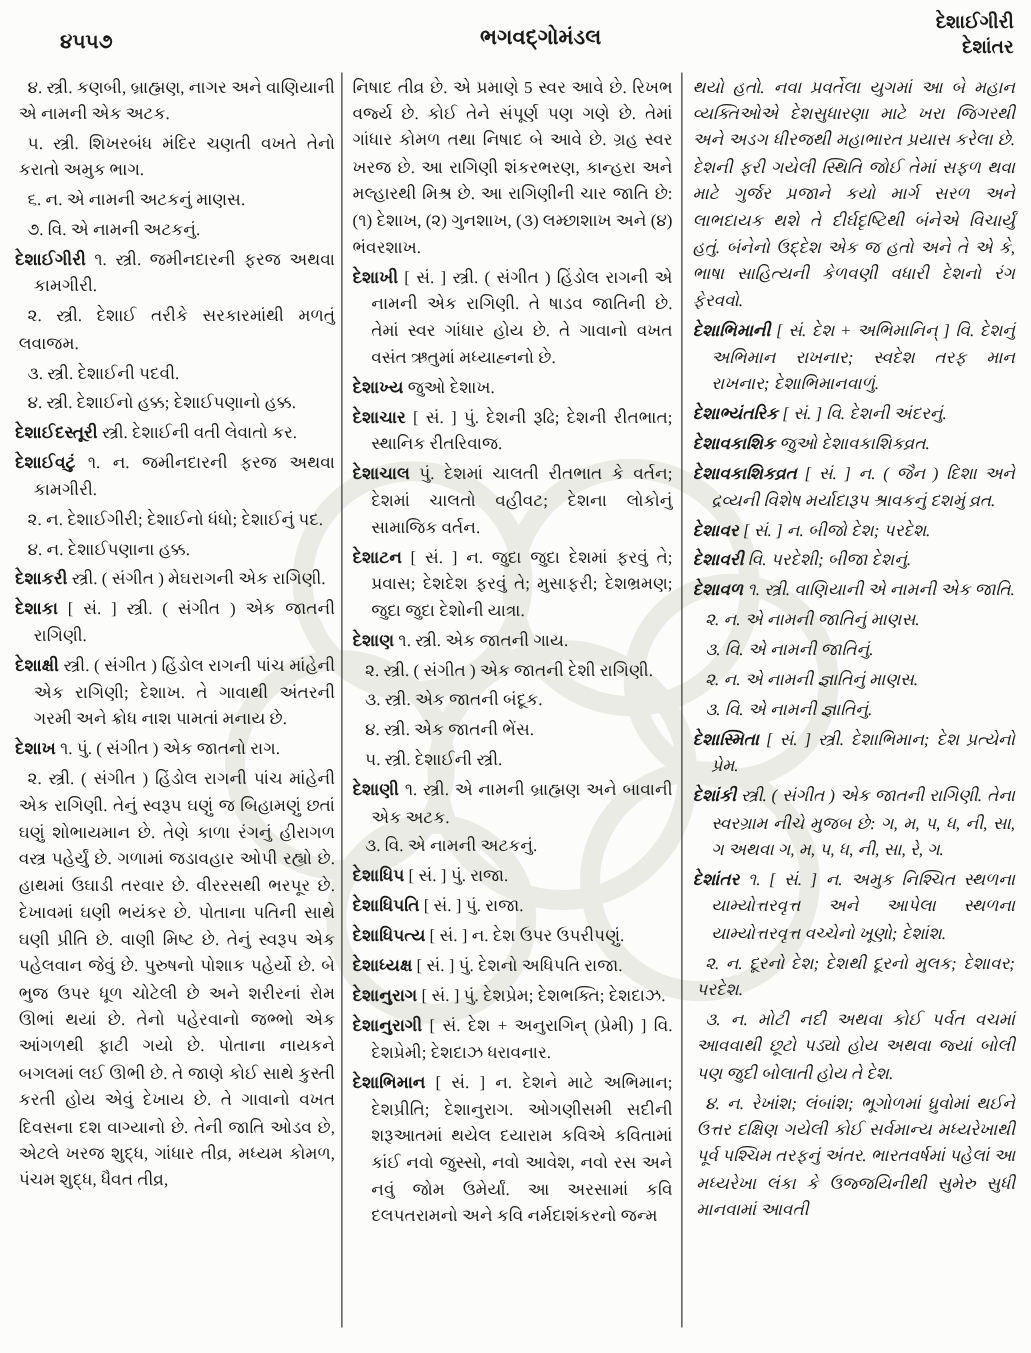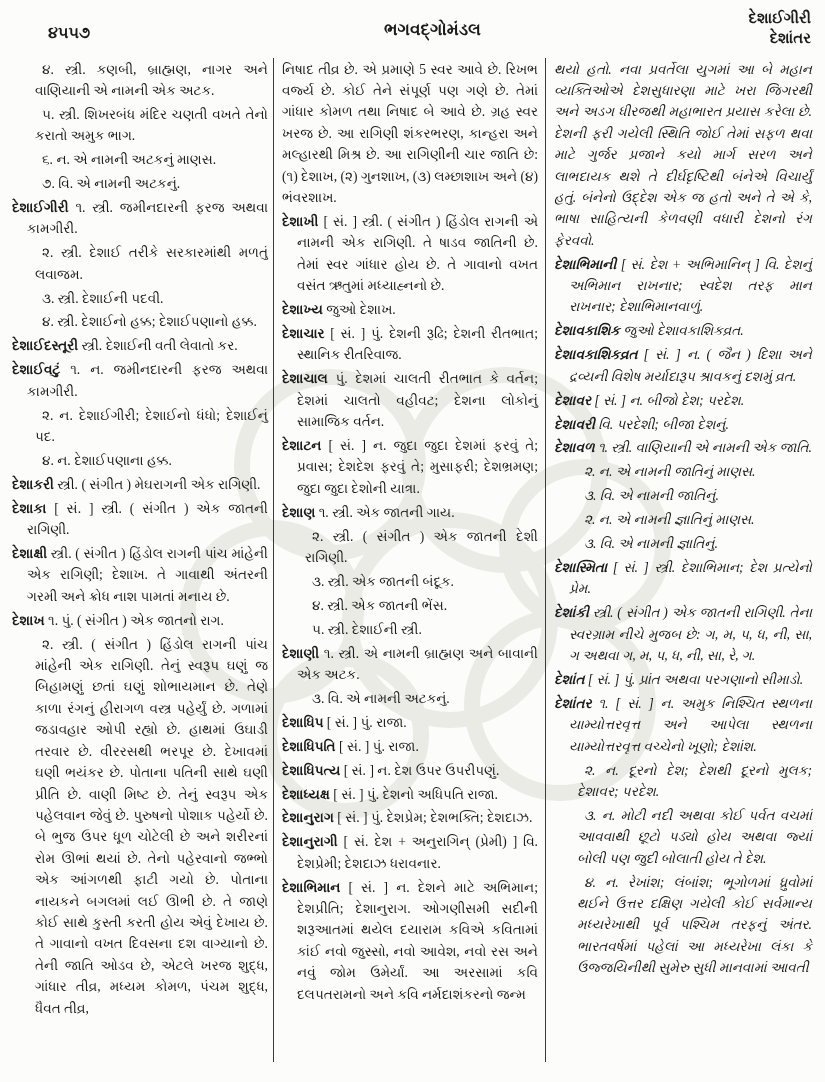--- a/index.html
+++ b/index.html
@@ -22,21 +22,21 @@
   
   .col{position:absolute;top:56px;width:256px;z-index:1;font-size:13.6px;line-height:21.4px;text-align:justify;}
   .col-1{left:12px;}
   .col-2{left:282px;width:256px;}
   .col-3{left:554px;width:258px;font-style:italic;}
   .rule{position:absolute;top:58px;width:1px;height:1004px;background:#3a3a38;z-index:1;}
   .rule-1{left:273px;}
   .rule-2{left:545px;}
   p{margin:2.5px 0;}
   p.entry{padding-left:15px;text-indent:-15px;}
-  p.sense{margin-left:23px;text-indent:7px;}
+  p.sense{margin-left:3px;text-indent:7px;}
   p.cont{margin-left:0;text-indent:0;}
   b.headword{font-weight:bold;}
 </style>
 </head>
 <body>
 
 <div class="page">
 
   <svg class="watermark" width="825" height="1082" aria-hidden="true">
     <g fill="none" stroke="#ebebe6" stroke-width="16">
@@ -99,31 +99,31 @@
       <p class="entry"><b class="headword">દેશાધિપતિ </b>[ સં. ] પું. રાજા.</p>
       <p class="entry"><b class="headword">દેશાધિપત્ય </b>[ સં. ] ન. દેશ ઉપર ઉપરીપણું.</p>
       <p class="entry"><b class="headword">દેશાધ્યક્ષ </b>[ સં. ] પું. દેશનો અધિપતિ રાજા.</p>
       <p class="entry"><b class="headword">દેશાનુરાગ </b>[ સં. ] પું. દેશપ્રેમ; દેશભક્તિ; દેશદાઝ.</p>
       <p class="entry"><b class="headword">દેશાનુરાગી </b>[ સં. દેશ + અનુરાગિન્ (પ્રેમી) ] વિ. દેશપ્રેમી; દેશદાઝ ધરાવનાર.</p>
       <p class="entry"><b class="headword">દેશાભિમાન </b>[ સં. ] ન. દેશને માટે અભિમાન; દેશપ્રીતિ; દેશાનુરાગ. ઓગણીસમી સદીની શરૂઆતમાં થયેલ દયારામ કવિએ કવિતામાં કાંઈ નવો જુસ્સો, નવો આવેશ, નવો રસ અને નવું જોમ ઉમેર્યાં. આ અરસામાં કવિ દલપતરામનો અને કવિ નર્મદાશંકરનો જન્મ</p>
     </div>
   <div class="col col-3">
       <p class="cont">થયો હતો. નવા પ્રવર્તેલા યુગમાં આ બે મહાન વ્યક્તિઓએ દેશસુધારણા માટે ખરા જિગરથી અને અડગ ધીરજથી મહાભારત પ્રયાસ કરેલા છે. દેશની ફરી ગયેલી સ્થિતિ જોઈ તેમાં સફળ થવા માટે ગુર્જર પ્રજાને કયો માર્ગ સરળ અને લાભદાયક થશે તે દીર્ઘદૃષ્ટિથી બંનેએ વિચાર્યું હતું. બંનેનો ઉદ્દેશ એક જ હતો અને તે એ કે, ભાષા સાહિત્યની કેળવણી વધારી દેશનો રંગ ફેરવવો.</p>
       <p class="entry"><b class="headword">દેશાભિમાની </b>[ સં. દેશ + અભિમાનિન્ ] વિ. દેશનું અભિમાન રાખનાર; સ્વદેશ તરફ માન રાખનાર; દેશાભિમાનવાળું.</p>
+      <p class="entry"><b class="headword">દેશાભ્યંતરિક </b>[ સં. ] વિ. દેશની અંદરનું.</p>
       <p class="entry"><b class="headword">દેશાવકાશિક </b>જુઓ દેશાવકાશિકવ્રત.</p>
       <p class="entry"><b class="headword">દેશાવકાશિકવ્રત </b>[ સં. ] ન. ( જૈન ) દિશા અને દ્રવ્યની વિશેષ મર્યાદારૂપ શ્રાવકનું દશમું વ્રત.</p>
       <p class="entry"><b class="headword">દેશાવર </b>[ સં. ] ન. બીજો દેશ; પરદેશ.</p>
       <p class="entry"><b class="headword">દેશાવરી </b>વિ. પરદેશી; બીજા દેશનું.</p>
       <p class="entry"><b class="headword">દેશાવળ </b>૧. સ્ત્રી. વાણિયાની એ નામની એક જાતિ.</p>
       <p class="sense">૨. ન. એ નામની જાતિનું માણસ.</p>
       <p class="sense">૩. વિ. એ નામની જાતિનું.</p>
       <p class="sense">૨. ન. એ નામની જ્ઞાતિનું માણસ.</p>
       <p class="sense">૩. વિ. એ નામની જ્ઞાતિનું.</p>
       <p class="entry"><b class="headword">દેશાસ્મિતા </b>[ સં. ] સ્ત્રી. દેશાભિમાન; દેશ પ્રત્યેનો પ્રેમ.</p>
       <p class="entry"><b class="headword">દેશાંકી </b>સ્ત્રી. ( સંગીત ) એક જાતની રાગિણી. તેના સ્વરગ્રામ નીચે મુજબ છે: ગ, મ, પ, ધ, ની, સા, ગ અથવા ગ, મ, પ, ધ, ની, સા, રે, ગ.</p>
-      <p class="entry"><b class="headword">દેશાંત </b>[ સં. ] પું. પ્રાંત અથવા પરગણાનો સીમાડો.</p>
       <p class="entry"><b class="headword">દેશાંતર </b>૧. [ સં. ] ન. અમુક નિશ્ચિત સ્થળના યામ્યોત્તરવૃત્ત અને આપેલા સ્થળના યામ્યોત્તરવૃત્ત વચ્ચેનો ખૂણો; દેશાંશ.</p>
       <p class="sense">૨. ન. દૂરનો દેશ; દેશથી દૂરનો મુલક; દેશાવર; પરદેશ.</p>
       <p class="sense">૩. ન. મોટી નદી અથવા કોઈ પર્વત વચમાં આવવાથી છૂટો પડ્યો હોય અથવા જ્યાં બોલી પણ જુદી બોલાતી હોય તે દેશ.</p>
       <p class="sense">૪. ન. રેખાંશ; લંબાંશ; ભૂગોળમાં ધ્રુવોમાં થઈને ઉત્તર દક્ષિણ ગયેલી કોઈ સર્વમાન્ય મધ્યરેખાથી પૂર્વ પશ્ચિમ તરફનું અંતર. ભારતવર્ષમાં પહેલાં આ મધ્યરેખા લંકા કે ઉજ્જયિનીથી સુમેરુ સુધી માનવામાં આવતી</p>
     </div>
 
 </div>
 
 </body></html>

